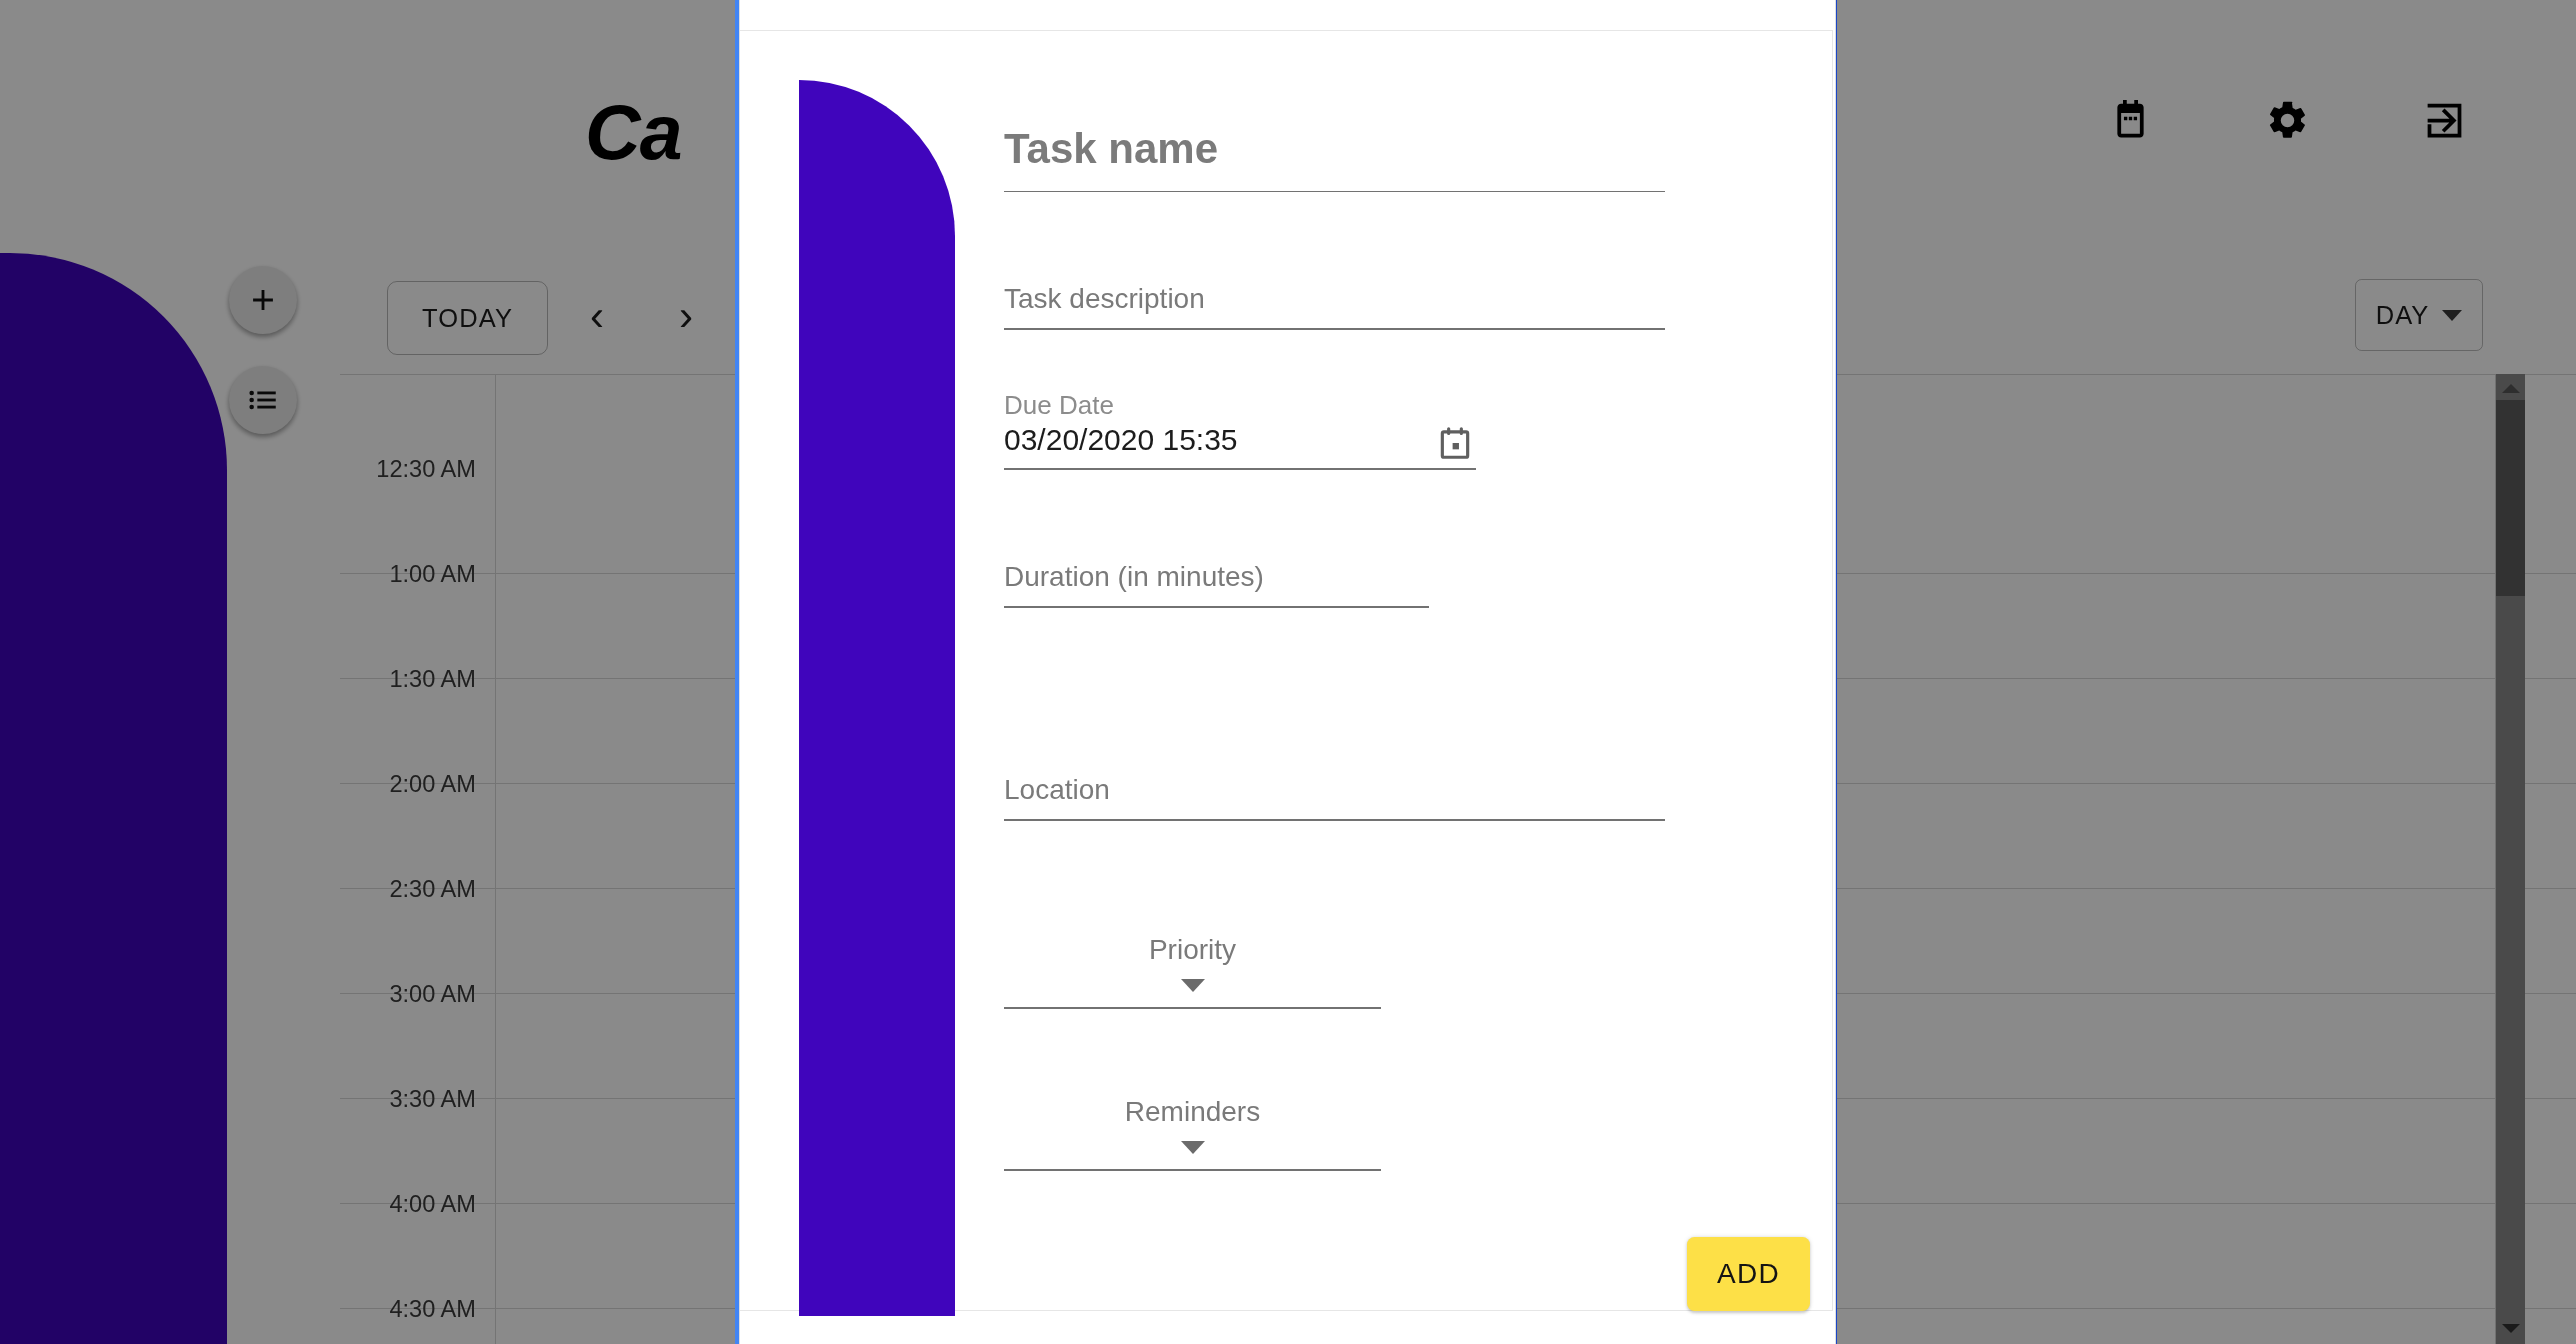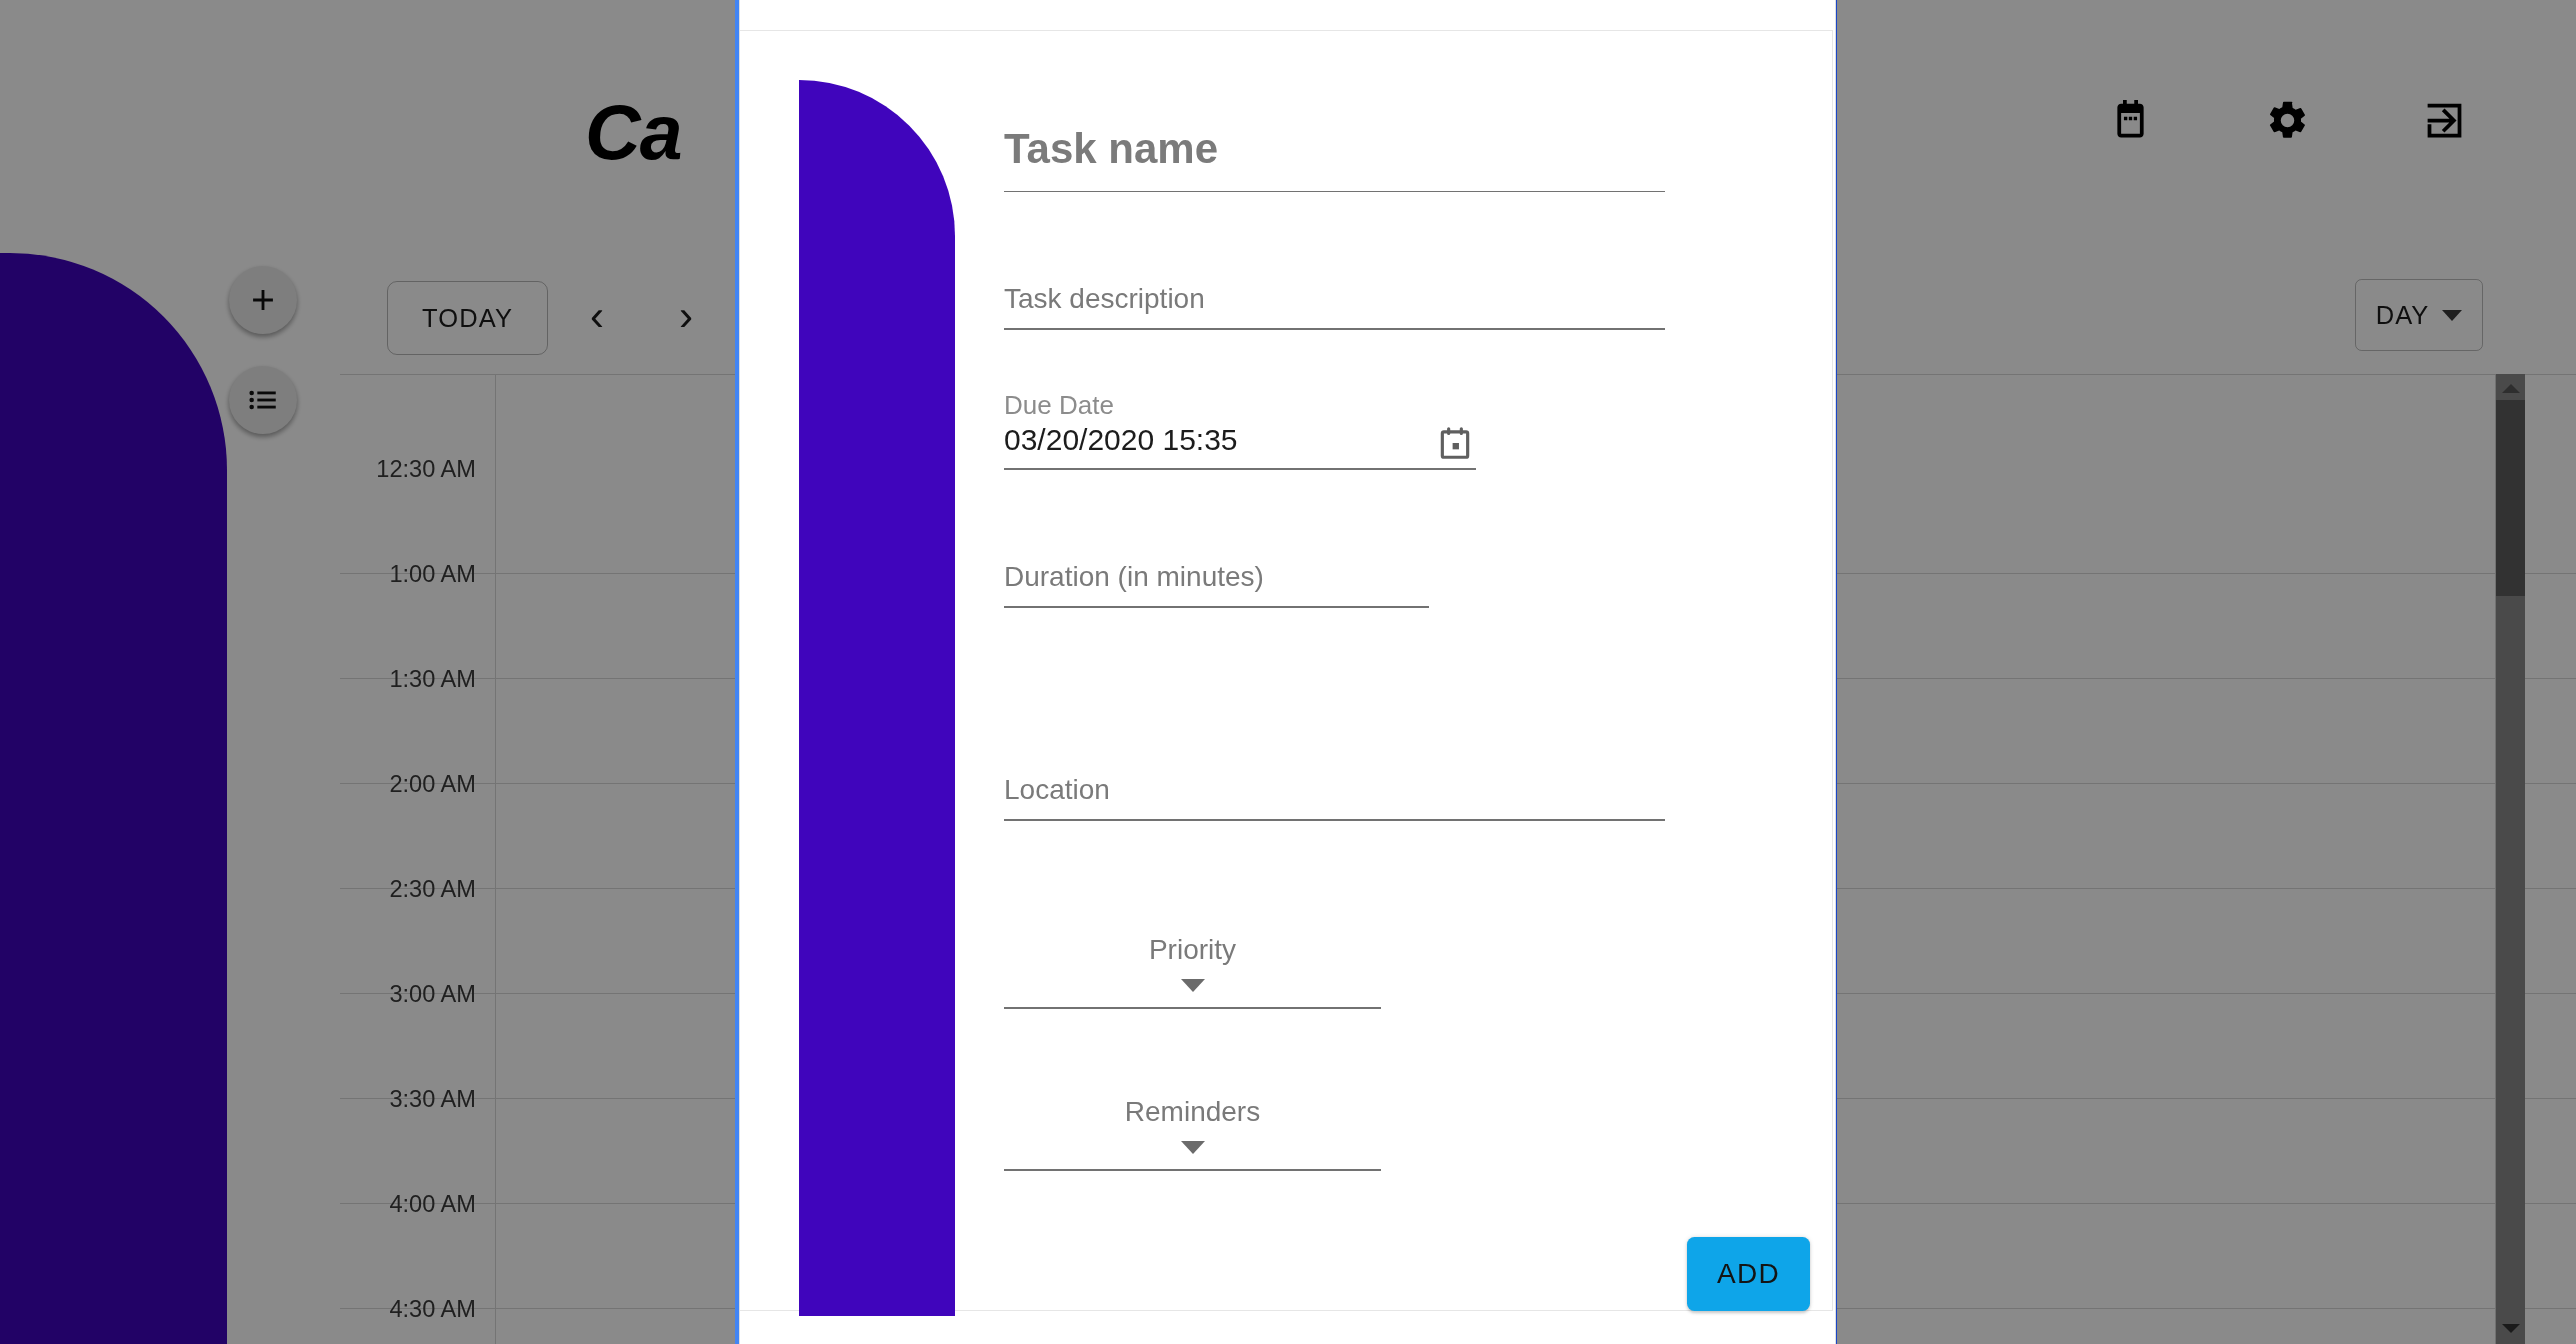--- a/index.html
+++ b/index.html
@@ -391,21 +391,21 @@
     border-top: 13.2px solid #6b6b6b;
     margin-bottom: 15px;
   }
 
   .add-btn {
     position: absolute;
     left: 947px;
     top: 1206px;
     width: 123px;
     height: 74px;
-    background: #0ea5e9;
+    background: #fde047;
     border: none;
     border-radius: 7.5px;
     box-shadow: 0 1.9px 2.8px rgba(0,0,0,0.16), 0 0.9px 5.7px rgba(0,0,0,0.10);
     font-size: 28px;
     letter-spacing: 1.3px;
     color: #141414;
     font-family: "Liberation Sans", sans-serif;
     cursor: pointer;
   }
 </style>

